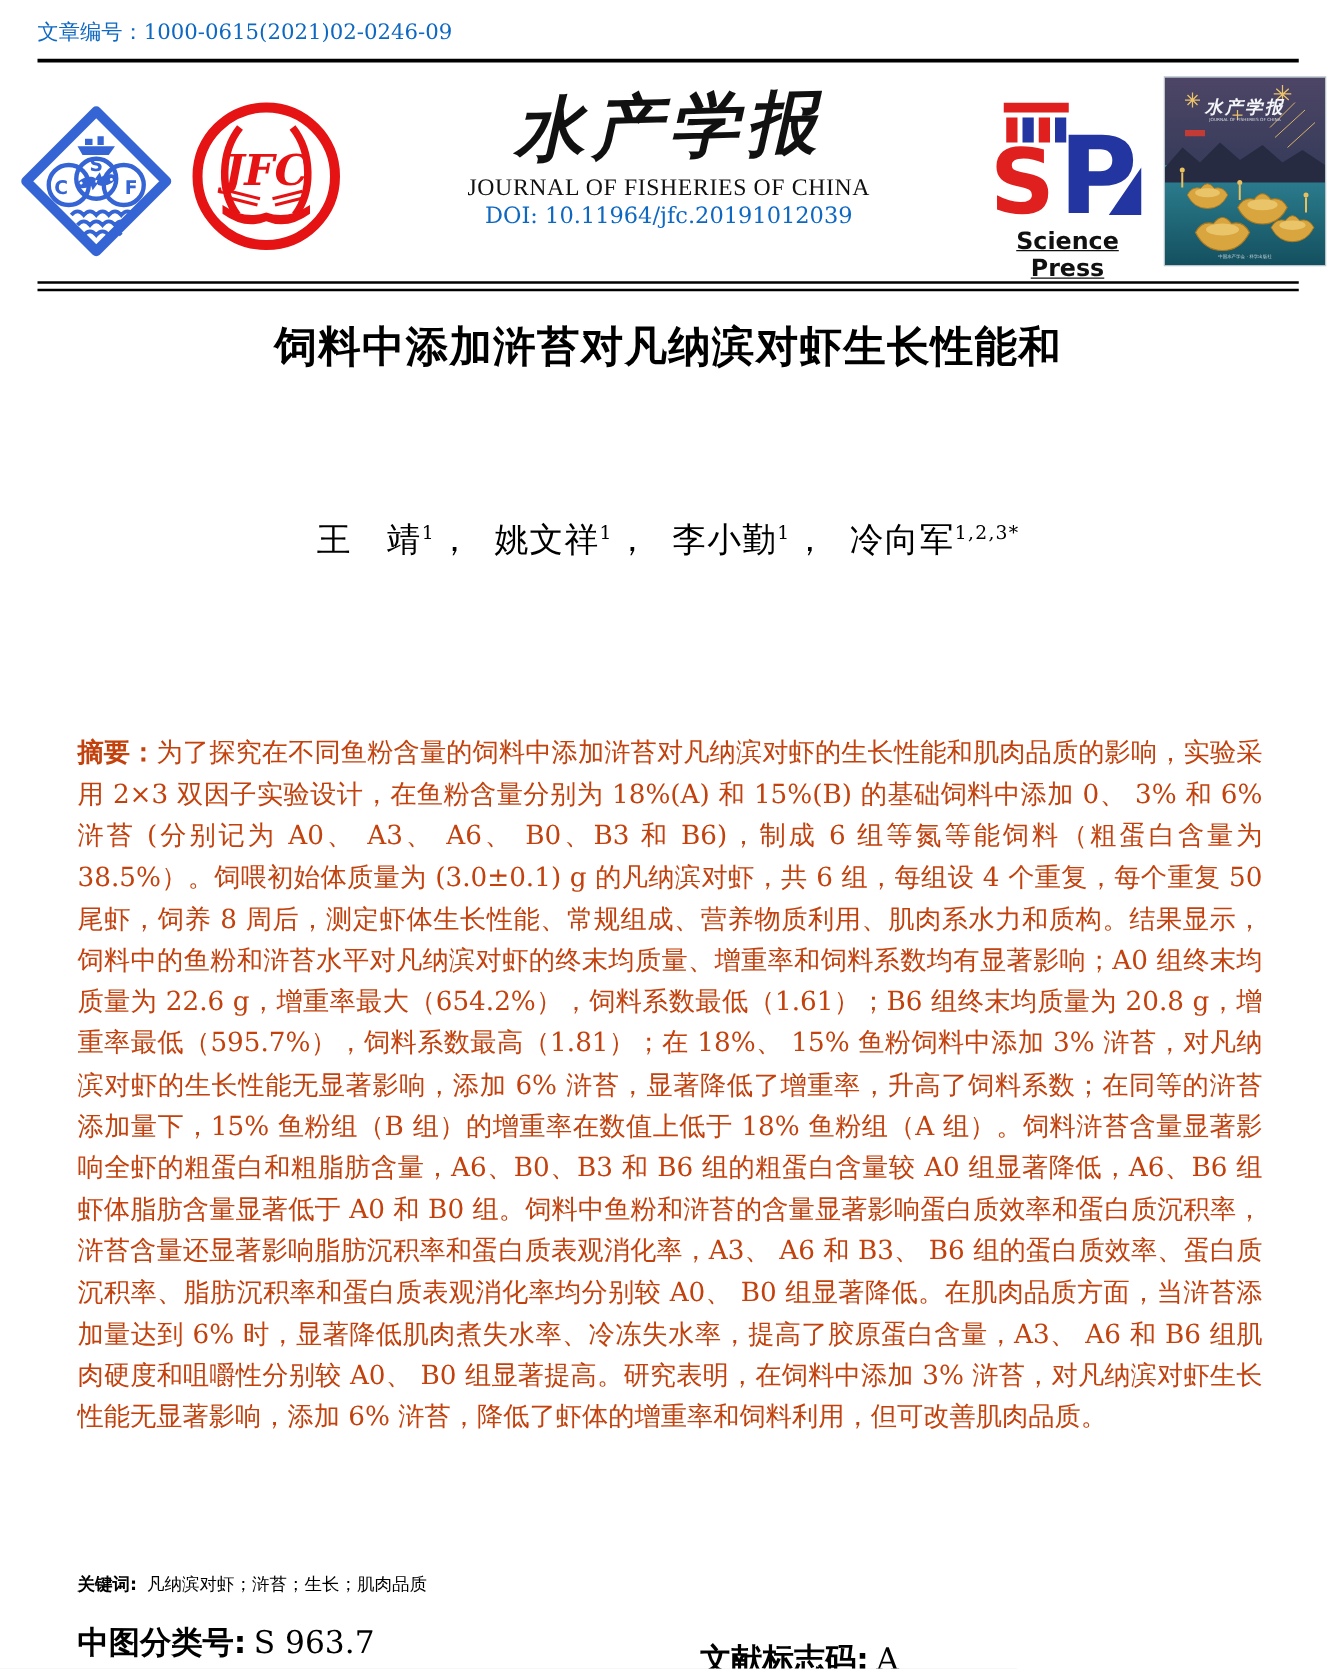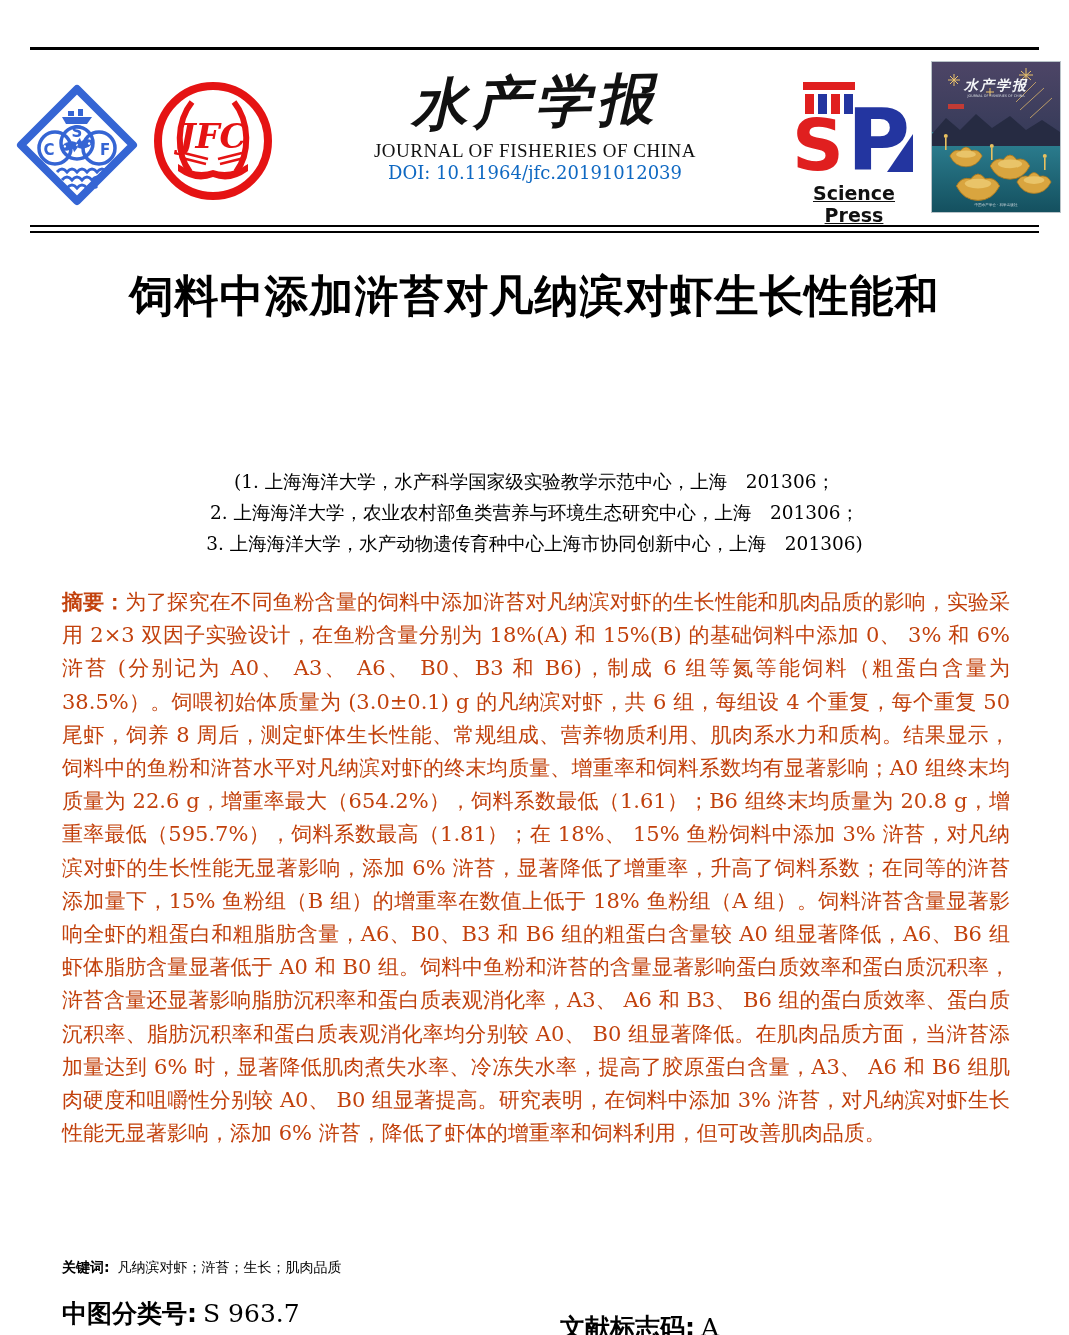--- a/index.html
+++ b/index.html
@@ -33,23 +33,23 @@
   .doi-line { font-family:"DejaVu Serif", serif; font-size:18px; color:#0e68c2; }
   .sp-block { position:absolute; left:786px; top:24px; width:136px; text-align:center; }
   .sp-name { font-family:"DejaVu Sans", sans-serif; font-weight:bold; font-size:19px; margin-top:4px; color:#111;text-decoration:underline; }
   .cover { position:absolute; left:932px; top:4px; width:128px; height:150px; box-shadow:0 0 0 1px #b9c3c8; }
   .rule-double {
     position:absolute; top:225px; left:30px; right:30px; height:8px;
     border-top:2.5px solid #000; border-bottom:2.5px solid #000;
   }
   
   .art-title {
-    position:absolute; top:265px; left:0; width:100%; text-align:center;
+    position:absolute; top:247px; left:0; width:100%; text-align:center;
     font-family:"DejaVu Sans", sans-serif; font-weight:bold;
-    font-size:44px; line-height:62px; color:#000; letter-spacing:1px;
+    font-size:34px; line-height:62px; color:#000; letter-spacing:1px;
   }
   .authors {
     position:absolute; top:414px; left:0; width:100%; text-align:center;
     font-size:27px; font-family:"DejaVu Serif", serif; color:#000; letter-spacing:1px;
   }
   .authors sup { font-size:15px; vertical-align:super; line-height:0; }
   .authors .sep { margin:0 8px 0 2px; }
   .affiliations {
     position:absolute; top:466px; left:0; width:100%; text-align:center;
     font-size:18.5px; line-height:31px; font-family:"DejaVu Serif", serif; color:#000;
@@ -67,20 +67,23 @@
   .clc-group { position:absolute; left:0; top:0; }
   .doc-group { position:absolute; left:498px; top:14px;text-decoration:underline; }
   .classification .lbl { margin-right:6px; }
 </style>
 </head>
 <body>
 
 <div class="page">
 
   <div class="header-row">
+    <div>
+      <span>文章编号：</span><span>1000-0615(2021)02-0246-09</span>
+    </div>
   </div>
   <div class="rule-top"></div>
 
   <div class="masthead">
 
     <svg class="csf-logo" width="122" height="122" viewBox="0 0 122 122">
       <path d="M61 5 L117 61 L61 117 L5 61 Z" fill="none" stroke="#3565d4" stroke-width="8" stroke-linejoin="round"></path>
       <path d="M46 33 h30 l-5 7 h-21 z" fill="#3565d4"></path>
       <rect x="52" y="27" width="6" height="5" fill="#3565d4"></rect>
       <rect x="62" y="25" width="5" height="7" fill="#3565d4"></rect>
@@ -191,26 +194,27 @@
       <text x="64" y="144" font-family="DejaVu Sans, sans-serif" font-size="3.6" fill="#cfd8dd" text-anchor="middle">中国水产学会 · 科学出版社</text>
     </svg>
   </div>
 
   <div class="rule-double"></div>
 
   <div class="art-title">
     <div>饲料中添加浒苔对凡纳滨对虾生长性能和</div>
   </div>
 
-
-  <div class="affiliations">
-    <div>(1. 上海海洋大学，水产科学国家级实验教学示范中心，上海　201306；</div>
-    <div>2. 上海海洋大学，农业农村部鱼类营养与环境生态研究中心，上海　201306；</div>
-    <div>3. 上海海洋大学，水产动物遗传育种中心上海市协同创新中心，上海　201306)</div>
-  </div>
+  <div class="authors">
+    <span><span>王　靖</span><sup>1</sup></span><span class="sep">，</span>
+    <span><span>姚文祥</span><sup>1</sup></span><span class="sep">，</span>
+    <span><span>李小勤</span><sup>1</sup></span><span class="sep">，</span>
+    <span><span>冷向军</span><sup>1,2,3*</sup></span>
+  </div>
+
 
   <p class="abstract"><span class="lbl">摘要：</span><span>为了探究在不同鱼粉含量的饲料中添加浒苔对凡纳滨对虾的生长性能和肌肉品质的影响，实验采用 2×3 双因子实验设计，在鱼粉含量分别为 18%(A) 和 15%(B) 的基础饲料中添加 0、 3% 和 6% 浒苔 (分别记为 A0、 A3、 A6、 B0、B3 和 B6)，制成 6 组等氮等能饲料（粗蛋白含量为 38.5%）。饲喂初始体质量为 (3.0±0.1) g 的凡纳滨对虾，共 6 组，每组设 4 个重复，每个重复 50 尾虾，饲养 8 周后，测定虾体生长性能、常规组成、营养物质利用、肌肉系水力和质构。结果显示，饲料中的鱼粉和浒苔水平对凡纳滨对虾的终末均质量、增重率和饲料系数均有显著影响；A0 组终末均质量为 22.6 g，增重率最大（654.2%），饲料系数最低（1.61）；B6 组终末均质量为 20.8 g，增重率最低（595.7%），饲料系数最高（1.81）；在 18%、 15% 鱼粉饲料中添加 3% 浒苔，对凡纳滨对虾的生长性能无显著影响，添加 6% 浒苔，显著降低了增重率，升高了饲料系数；在同等的浒苔添加量下，15% 鱼粉组（B 组）的增重率在数值上低于 18% 鱼粉组（A 组）。饲料浒苔含量显著影响全虾的粗蛋白和粗脂肪含量，A6、B0、B3 和 B6 组的粗蛋白含量较 A0 组显著降低，A6、B6 组虾体脂肪含量显著低于 A0 和 B0 组。饲料中鱼粉和浒苔的含量显著影响蛋白质效率和蛋白质沉积率，浒苔含量还显著影响脂肪沉积率和蛋白质表观消化率，A3、 A6 和 B3、 B6 组的蛋白质效率、蛋白质沉积率、脂肪沉积率和蛋白质表观消化率均分别较 A0、 B0 组显著降低。在肌肉品质方面，当浒苔添加量达到 6% 时，显著降低肌肉煮失水率、冷冻失水率，提高了胶原蛋白含量，A3、 A6 和 B6 组肌肉硬度和咀嚼性分别较 A0、 B0 组显著提高。研究表明，在饲料中添加 3% 浒苔，对凡纳滨对虾生长性能无显著影响，添加 6% 浒苔，降低了虾体的增重率和饲料利用，但可改善肌肉品质。</span></p>
 
   <div class="keywords">
     <span class="lbl">关键词:</span><span>凡纳滨对虾；浒苔；生长；肌肉品质</span>
   </div>
 
   <div class="classification">
     <span class="clc-group">
       <span class="lbl">中图分类号:</span><span>S 963.7</span>

